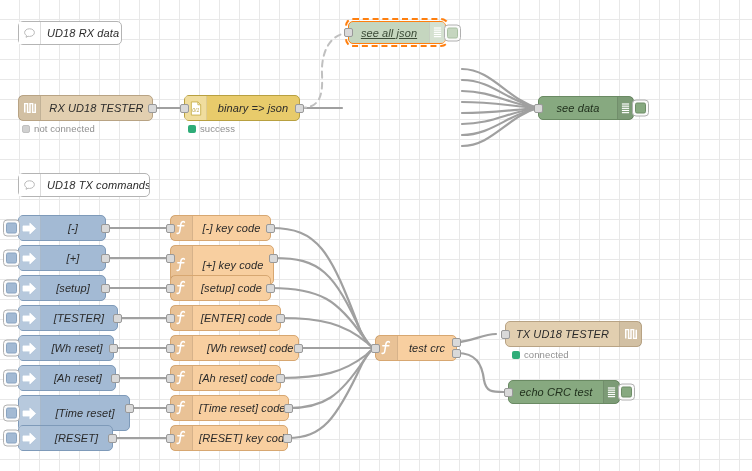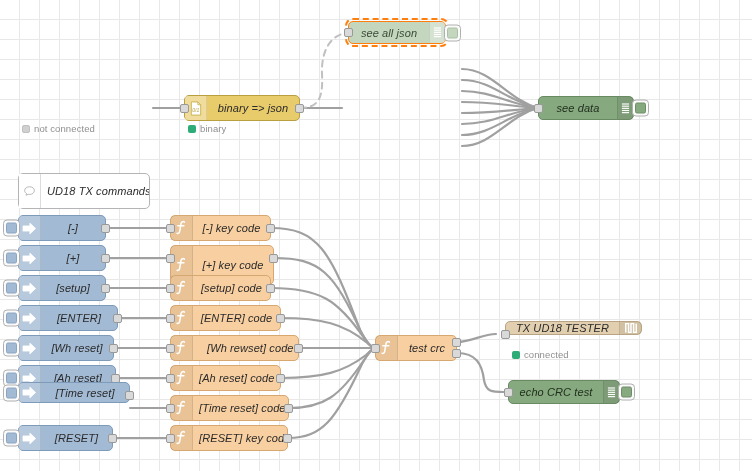--- a/index.html
+++ b/index.html
@@ -79,20 +79,21 @@
   .n-inject   { background:#a3bad4; border-color:#7e9ab9; }
   .n-inject .icon-cell { background: rgba(255,255,255,0.22); }
   .n-comment  { background:#ffffff; border-color:#b4b4b4; }
   .n-comment .icon-cell { background: #ffffff; border-right:1px solid #dcdcdc; }
 
   
   .selected {
     outline: 2px dashed #ff7f0e;
     outline-offset: 1px;
     border-color: #ff7f0e !important;
+    text-decoration: underline;
   }
   
   .debug-btn {
     position: absolute;
     right: -16px;
     top: 50%;
     transform: translateY(-50%);
     width: 17px; height: 17px;
     border-radius: 4px;
     border: 1px solid #b0b0b0;
@@ -200,50 +201,67 @@
       <path d="M281,378 C322,378 344,372 366,355 C371,350 373,349 375,348"></path>
       <path d="M289,408 C324,408 340,396 364,360 C370,351 372,349 375,348"></path>
       <path d="M288,438 C322,438 336,420 362,364 C369,352 371,349 375,348"></path>
 
       <path d="M457,342 C472,342 482,334 496,334"></path>
 
       <path d="M457,353 C476,353 482,364 484,380 C486,392 492,392 504,392"></path>
     </g>
   </svg>
 
-
-  <div class="node n-comment" style="left:18px; top:173px; width:132px; height:36px;justify-content:flex-end;">
+  <div class="node n-comment" style="left:18px; top:21px; width:104px; height:24px;">
     <span class="icon-cell">
       <svg width="13" height="13" viewBox="0 0 16 16">
         <path d="M8 2.2C4.6 2.2 2 4.2 2 6.8c0 1.5.9 2.8 2.3 3.6l-.5 2.3 2.4-1.3c.6.1 1.2.2 1.8.2 3.4 0 6-2 6-4.8S11.4 2.2 8 2.2z" fill="none" stroke="#b0b0b0" stroke-width="1.1"></path>
       </svg>
     </span>
+    <span class="lbl">UD18 RX data</span>
+  </div>
+
+  <div class="node n-comment" style="left:18px; top:173px; width:132px; height:24px;justify-content:flex-end;">
+    <span class="icon-cell">
+      <svg width="13" height="13" viewBox="0 0 16 16">
+        <path d="M8 2.2C4.6 2.2 2 4.2 2 6.8c0 1.5.9 2.8 2.3 3.6l-.5 2.3 2.4-1.3c.6.1 1.2.2 1.8.2 3.4 0 6-2 6-4.8S11.4 2.2 8 2.2z" fill="none" stroke="#b0b0b0" stroke-width="1.1"></path>
+      </svg>
+    </span>
     <span class="lbl">UD18 TX commands</span>
   </div>
 
+  <div class="node n-serial" style="left:18px; top:95px; width:135px; height:26px;">
+    <span class="icon-cell">
+      <svg width="14" height="14" viewBox="0 0 16 16">
+        <path d="M2 13 L2 3 L5.2 3 L5.2 13 L8 13 L8 3 L11 3 L11 13 L14 13 L14 3" fill="none" stroke="#ffffff" stroke-width="1.7"></path>
+      </svg>
+    </span>
+    <span class="lbl">RX UD18 TESTER</span>
+    <span class="port out" style="top:8px;"></span>
+  </div>
   <div class="status" style="left:22px; top:123px;">
     <span class="dot grey"></span>
     <span>not connected</span>
   </div>
 
   <div class="node n-buffer" style="left:184px; top:95px; width:116px; height:26px;">
     <span class="icon-cell">
       <svg width="14" height="15" viewBox="0 0 14 16">
         <path d="M2 1 H9 L12 4 V15 H2 Z" fill="#ffffff" stroke="#cbb24f" stroke-width="1"></path>
         <path d="M9 1 V4 H12" fill="none" stroke="#cbb24f" stroke-width="1"></path>
         <text x="3" y="11.5" font-size="5.5" fill="#b8a040" font-family="Liberation Sans, sans-serif">0/1</text>
       </svg>
     </span>
     <span class="lbl">binary =&gt; json</span>
     <span class="port in" style="top:8px;"></span>
     <span class="port out" style="top:8px;"></span>
   </div>
   <div class="status" style="left:188px; top:123px;">
     <span class="dot green"></span>
-    <span>binary</span>
+    <span>success</span>
   </div>
 
   <div class="node n-debug-off selected" style="left:348px; top:21px; width:98px; height:23px;">
     <span class="port in" style="top:6px;"></span>
     <span class="lbl">see all json</span>
     <span class="icon-cell right" style="flex:0 0 16px;width:16px;">
       <svg width="9" height="13" viewBox="0 0 10 14">
         <g stroke="#ffffff" stroke-width="1.3">
           <line x1="1" y1="2" x2="9" y2="2"></line>
           <line x1="1" y1="4.4" x2="9" y2="4.4"></line>
@@ -350,21 +368,21 @@
       </div>
       <div class="node n-inject" style="left: 18px; top: 305px; width: 100px; height: 26px;">
         <span class="inject-btn">
           <i></i>
         </span>
         <span class="icon-cell">
           <svg width="15" height="13" viewBox="0 0 16 14">
             <path d="M1 4.2 H8.4 V1.2 L14.6 7 L8.4 12.8 V9.8 H1 Z" fill="#ffffff" stroke="#ffffff" stroke-width="0.8" stroke-linejoin="round"></path>
           </svg>
         </span>
-        <span class="lbl">[ENTER]</span>
+        <span class="lbl">[TESTER]</span>
         <span class="port out" style="top:8px;"></span>
       </div>
       <div class="node n-function" style="left: 170px; top: 305px; width: 111px; height: 26px;">
         <span class="icon-cell">
           <svg width="13" height="17" viewBox="0 0 13 18">
             <path d="M9.6 2.2c-1.2-.9-3.1-.6-3.6 1.5L4.6 12c-.4 2-1.6 2.6-2.8 2.1" fill="none" stroke="#ffffff" stroke-width="1.6" stroke-linecap="round"></path>
             <line x1="2.6" y1="6.2" x2="9" y2="6.2" stroke="#ffffff" stroke-width="1.6" stroke-linecap="round"></line>
           </svg>
         </span>
         <span class="lbl">[ENTER] code</span>
@@ -410,21 +428,21 @@
         <span class="icon-cell">
           <svg width="13" height="17" viewBox="0 0 13 18">
             <path d="M9.6 2.2c-1.2-.9-3.1-.6-3.6 1.5L4.6 12c-.4 2-1.6 2.6-2.8 2.1" fill="none" stroke="#ffffff" stroke-width="1.6" stroke-linecap="round"></path>
             <line x1="2.6" y1="6.2" x2="9" y2="6.2" stroke="#ffffff" stroke-width="1.6" stroke-linecap="round"></line>
           </svg>
         </span>
         <span class="lbl">[Ah reset] code</span>
         <span class="port in" style="top:8px;"></span>
         <span class="port out" style="top:8px;"></span>
       </div>
-      <div class="node n-inject" style="left: 18px; top: 382px; width: 112px; height: 21px;">
+      <div class="node n-inject" style="left: 18px; top: 395px; width: 112px; height: 36px;">
         <span class="inject-btn">
           <i></i>
         </span>
         <span class="icon-cell">
           <svg width="15" height="13" viewBox="0 0 16 14">
             <path d="M1 4.2 H8.4 V1.2 L14.6 7 L8.4 12.8 V9.8 H1 Z" fill="#ffffff" stroke="#ffffff" stroke-width="0.8" stroke-linejoin="round"></path>
           </svg>
         </span>
         <span class="lbl">[Time reset]</span>
         <span class="port out" style="top:8px;"></span>
@@ -471,21 +489,21 @@
         <path d="M9.6 2.2c-1.2-.9-3.1-.6-3.6 1.5L4.6 12c-.4 2-1.6 2.6-2.8 2.1" fill="none" stroke="#ffffff" stroke-width="1.6" stroke-linecap="round"></path>
         <line x1="2.6" y1="6.2" x2="9" y2="6.2" stroke="#ffffff" stroke-width="1.6" stroke-linecap="round"></line>
       </svg>
     </span>
     <span class="lbl">test crc</span>
     <span class="port in" style="top:8px;"></span>
     <span class="port out" style="top:2px;"></span>
     <span class="port out" style="top:13px;"></span>
   </div>
 
-  <div class="node n-serial" style="left:505px; top:321px; width:137px; height:14px;">
+  <div class="node n-serial" style="left:505px; top:321px; width:137px; height:26px;">
     <span class="port in" style="top:8px;"></span>
     <span class="lbl">TX UD18 TESTER</span>
     <span class="icon-cell right">
       <svg width="14" height="14" viewBox="0 0 16 16">
         <path d="M2 13 L2 3 L5.2 3 L5.2 13 L8 13 L8 3 L11 3 L11 13 L14 13 L14 3" fill="none" stroke="#ffffff" stroke-width="1.7"></path>
       </svg>
     </span>
   </div>
   <div class="status" style="left:512px; top:349px;">
     <span class="dot green"></span>

